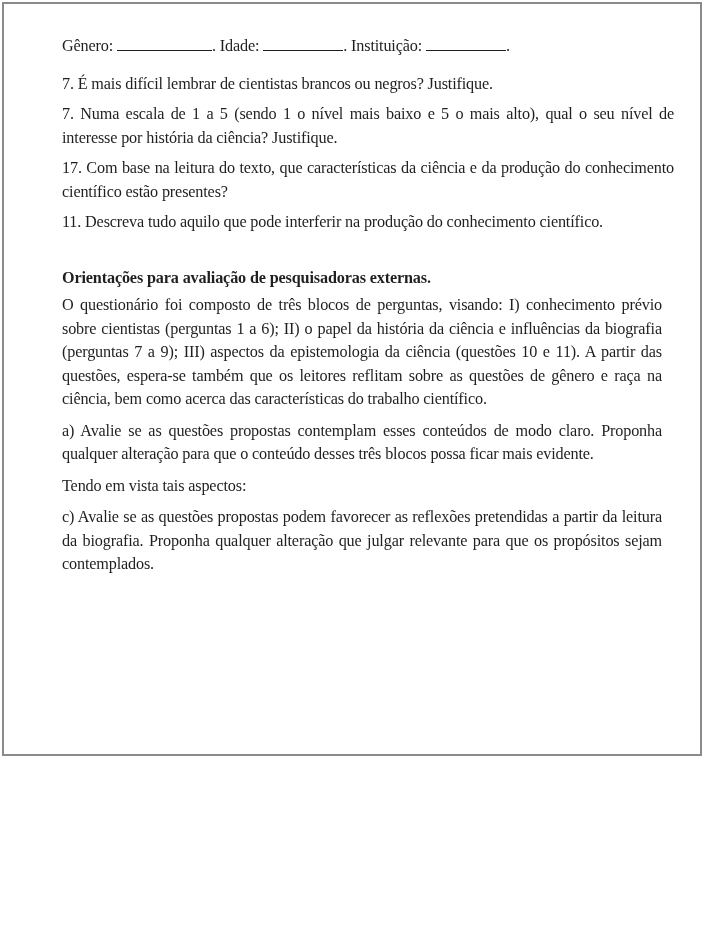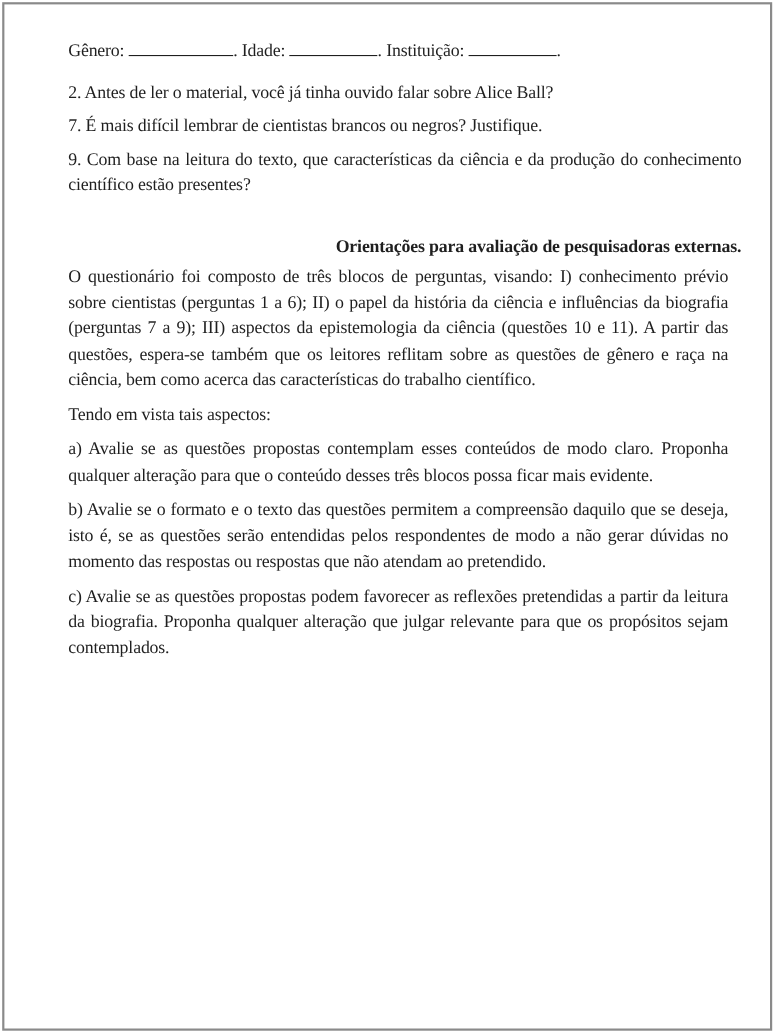--- a/index.html
+++ b/index.html
@@ -11,21 +11,21 @@
       width: 708px;
       height: 942px;
       position: relative;
       overflow: hidden;
     }
     .frame {
       position: absolute;
       left: 2px;
       top: 2px;
       width: 700px;
-      height: 935px;
+      height: 754px;
       border: 2px solid #8a8a8a;
       box-sizing: border-box;
       background: #ffffff;
     }
     .content {
       position: absolute;
       left: 58px;
       top: 31px;
       width: 612px;
       font-family: "Liberation Serif", "DejaVu Serif", serif;
@@ -46,47 +46,46 @@
     .blank.b1 { width: 95px; }
     .blank.b2 { width: 80px; }
     .blank.b3 { width: 80px; }
     p.q {
       margin: 0 0 7px 0;
       text-align: justify;
     }
     .section-title {
       margin: 32px 0 4px 0;
       font-weight: bold;
-      text-align: right;
     }
     p.para {
       margin: 0 12px 8px 0;
       text-align: justify;
     }
   </style>
 </head>
 <body>
 
 <div class="frame">
   <div class="content">
 
     <div class="header-line">
       <span>Gênero:</span>
       <span class="blank b1"></span><span>. Idade:</span>
       <span class="blank b2"></span><span>. Instituição:</span>
       <span class="blank b3"></span><span>.</span>
     </div>
 
     <div>
-      <p class="q">2. Antes de ler o material, você já tinha ouvido falar sobre Alice Ball?</p>
       <p class="q">7. É mais difícil lembrar de cientistas brancos ou negros? Justifique.</p>
-      <p class="q">9. Com base na leitura do texto, que características da ciência e da produção do conhecimento científico estão presentes?</p>
+      <p class="q">7. Numa escala de 1 a 5 (sendo 1 o nível mais baixo e 5 o mais alto), qual o seu nível de interesse por história da ciência? Justifique.</p>
+      <p class="q">17. Com base na leitura do texto, que características da ciência e da produção do conhecimento científico estão presentes?</p>
+      <p class="q">11. Descreva tudo aquilo que pode interferir na produção do conhecimento científico.</p>
     </div>
 
     <div class="section-title">Orientações para avaliação de pesquisadoras externas.</div>
     <p class="para">O questionário foi composto de três blocos de perguntas, visando: I) conhecimento prévio sobre cientistas (perguntas 1 a 6); II) o papel da história da ciência e influências da biografia (perguntas 7 a 9); III) aspectos da epistemologia da ciência (questões 10 e 11). A partir das questões, espera-se também que os leitores reflitam sobre as questões de gênero e raça na ciência, bem como acerca das características do trabalho científico.</p>
+    <p class="para">a) Avalie se as questões propostas contemplam esses conteúdos de modo claro. Proponha qualquer alteração para que o conteúdo desses três blocos possa ficar mais evidente.</p>
     <p class="para">Tendo em vista tais aspectos:</p>
-    <p class="para">a) Avalie se as questões propostas contemplam esses conteúdos de modo claro. Proponha qualquer alteração para que o conteúdo desses três blocos possa ficar mais evidente.</p>
-    <p class="para">b) Avalie se o formato e o texto das questões permitem a compreensão daquilo que se deseja, isto é, se as questões serão entendidas pelos respondentes de modo a não gerar dúvidas no momento das respostas ou respostas que não atendam ao pretendido.</p>
     <p class="para">c) Avalie se as questões propostas podem favorecer as reflexões pretendidas a partir da leitura da biografia. Proponha qualquer alteração que julgar relevante para que os propósitos sejam contemplados.</p>
 
   </div>
 </div>
 
 </body></html>

